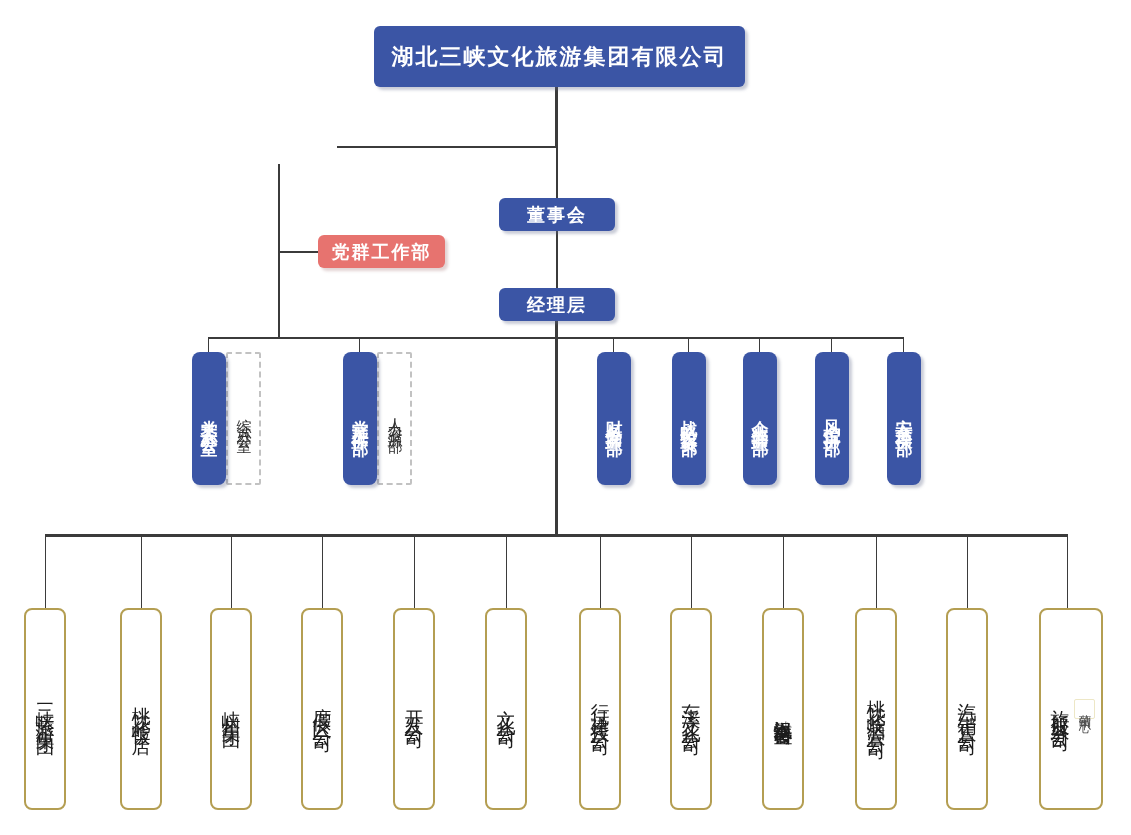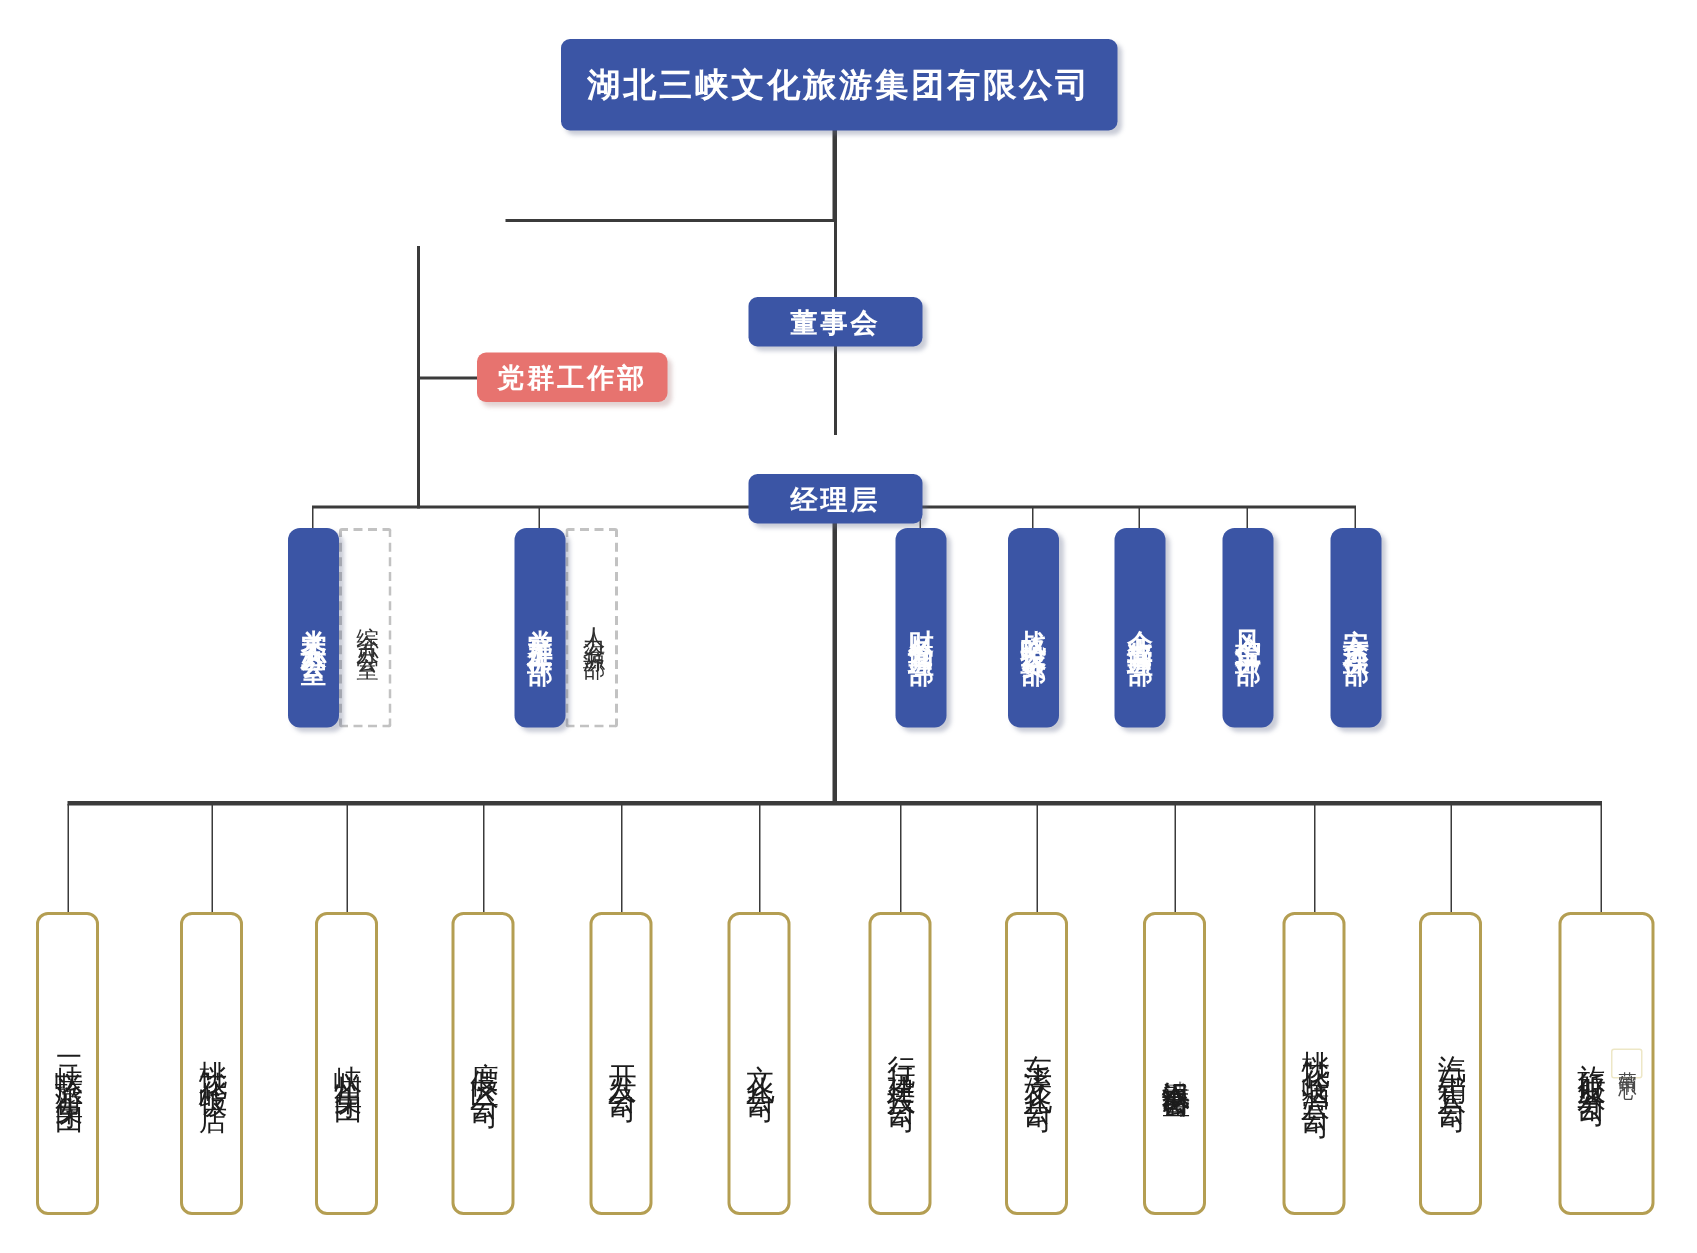--- a/index.html
+++ b/index.html
@@ -86,21 +86,21 @@
 
 
   <div class="node blue hnode" style="left:499px; top:198px; width:116px; height:33px;">
     <span>董事会</span>
   </div>
 
   <div class="node red hnode" style="left:318px; top:235px; width:127px; height:33px;">
     <span>党群工作部</span>
   </div>
 
-  <div class="node blue hnode" style="left:499px; top:288px; width:116px; height:33px;margin-top:28px;">
+  <div class="node blue hnode" style="left:499px; top:288px; width:116px; height:33px;">
     <span>经理层</span>
   </div>
 
   <div class="node dept-annex" style="left:226px; top:352px;">
     <span class="vtext">综合办公室</span>
   </div>
   <div class="node blue dept-main" style="left:192px; top:352px;">
     <span class="vtext">党委办公室</span>
   </div>
 

